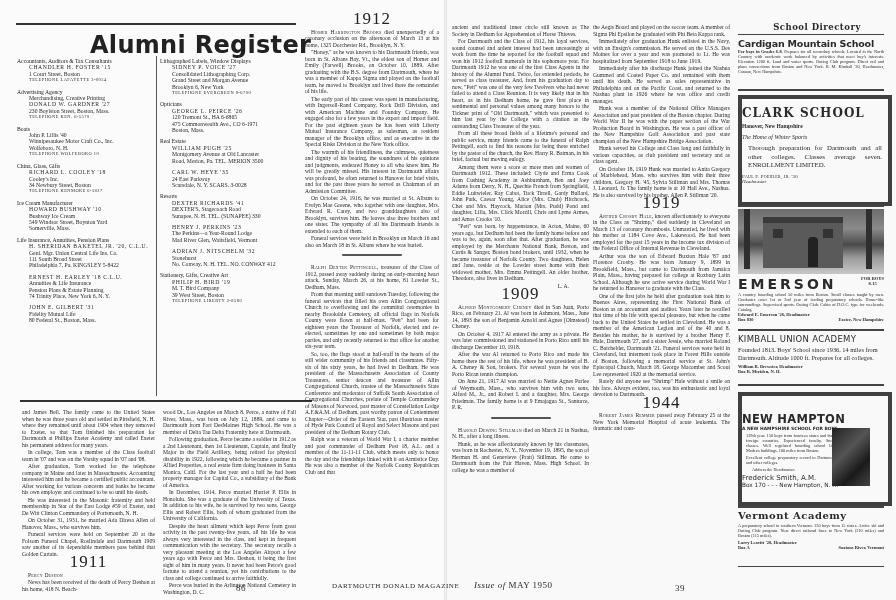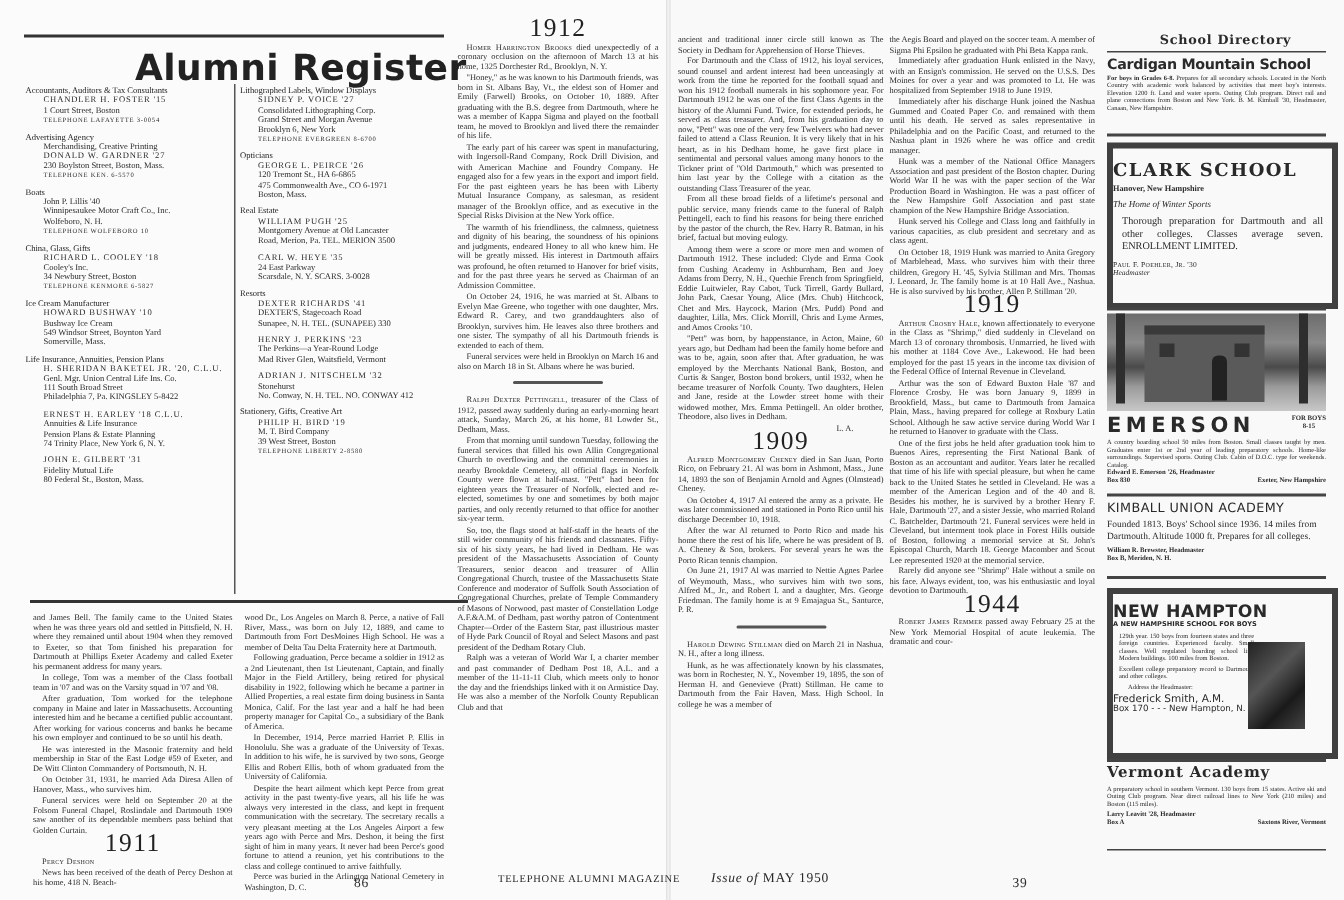--- a/index.html
+++ b/index.html
@@ -200,21 +200,21 @@
       <p>Funeral services were held in Brooklyn on March 16 and also on March 18 in St. Albans where he was buried.</p>
     </div>
   <div class="shortrule"></div>
   <p><span class="sc">Ralph Dexter Pettingell</span><span id="c2-first">, treasurer of the Class of 1912, passed away suddenly during an early-morning heart attack, Sunday, March 26, at his home, 81 Lowder St., Dedham, Mass.</span></p>
   <div id="col-c-paras2">
       <p>From that morning until sundown Tuesday, following the funeral services that filled his own Allin Congregational Church to overflowing and the committal ceremonies in nearby Brookdale Cemetery, all official flags in Norfolk County were flown at half-mast. "Pett" had been for eighteen years the Treasurer of Norfolk, elected and re-elected, sometimes by one and sometimes by both major parties, and only recently returned to that office for another six-year term.</p>
       <p>So, too, the flags stood at half-staff in the hearts of the still wider community of his friends and classmates. Fifty-six of his sixty years, he had lived in Dedham. He was president of the Massachusetts Association of County Treasurers, senior deacon and treasurer of Allin Congregational Church, trustee of the Massachusetts State Conference and moderator of Suffolk South Association of Congregational Churches, prelate of Temple Commandery of Masons of Norwood, past master of Constellation Lodge A.F.&amp;A.M. of Dedham, past worthy patron of Contentment Chapter—Order of the Eastern Star, past illustrious master of Hyde Park Council of Royal and Select Masons and past president of the Dedham Rotary Club.</p>
       <p>Ralph was a veteran of World War I, a charter member and past commander of Dedham Post 18, A.L. and a member of the 11-11-11 Club, which meets only to honor the day and the friendships linked with it on Armistice Day. He was also a member of the Norfolk County Republican Club and that</p>
     </div>
 </div>
-<div class="footer" style="left:318px;top:582px;">TELEPHONE ALUMNI MAGAZINE</div>
+<div class="footer" style="left:318px;top:582px;">DARTMOUTH DONALD MAGAZINE</div>
 
 <div class="col" style="left:452px;top:24px;width:137px;">
   <div id="col-d-paras">
       <p class="noind">ancient and traditional inner circle still known as The Society in Dedham for Apprehension of Horse Thieves.</p>
       <p>For Dartmouth and the Class of 1912, his loyal services, sound counsel and ardent interest had been unceasingly at work from the time he reported for the football squad and won his 1912 football numerals in his sophomore year. For Dartmouth 1912 he was one of the first Class Agents in the history of the Alumni Fund. Twice, for extended periods, he served as class treasurer. And, from his graduation day to now, "Pett" was one of the very few Twelvers who had never failed to attend a Class Reunion. It is very likely that in his heart, as in his Dedham home, he gave first place in sentimental and personal values among many honors to the Tickner print of "Old Dartmouth," which was presented to him last year by the College with a citation as the outstanding Class Treasurer of the year.</p>
       <p>From all these broad fields of a lifetime's personal and public service, many friends came to the funeral of Ralph Pettingell, each to find his reasons for being there enriched by the pastor of the church, the Rev. Harry R. Batman, in his brief, factual but moving eulogy.</p>
       <p>Among them were a score or more men and women of Dartmouth 1912. These included: Clyde and Erma Cook from Cushing Academy in Ashburnham, Ben and Joey Adams from Derry, N. H., Quechie French from Springfield, Eddie Luitwieler, Ray Cabot, Tuck Tirrell, Gardy Bullard, John Park, Caesar Young, Alice (Mrs. Chub) Hitchcock, Chet and Mrs. Haycock, Marion (Mrs. Pudd) Pond and daughter, Lilla, Mrs. Click Morrill, Chris and Lyme Armes, and Amos Crooks '10.</p>
       <p>"Pett" was born, by happenstance, in Acton, Maine, 60 years ago, but Dedham had been the family home before and was to be, again, soon after that. After graduation, he was employed by the Merchants National Bank, Boston, and Curtis &amp; Sanger, Boston bond brokers, until 1932, when he became treasurer of Norfolk County. Two daughters, Helen and Jane, reside at the Lowder street home with their widowed mother, Mrs. Emma Pettingell. An older brother, Theodore, also lives in Dedham.</p>
     </div>
   <p class="initials">L. A.</p>
@@ -303,21 +303,21 @@
 
 <div class="ad" style="top:334px;">
   <div class="t" style="font-family:'DejaVu Sans',sans-serif;font-size:8.5px;letter-spacing:.3px;">KIMBALL UNION ACADEMY</div>
   <div style="font-size:6.3px;line-height:8px;margin-top:2px;">Founded 1813. Boys' School since 1936. 14 miles from Dartmouth. Altitude 1000 ft. Prepares for all colleges.</div>
   <div class="t" style="font-size:4.5px;font-weight:bold;margin-top:2px;">William R. Brewster, Headmaster</div>
   <div class="t" style="font-size:4.5px;font-weight:bold;">Box B, Meriden, N. H.</div>
 </div>
 <div class="hrule" style="top:384px;"></div>
 
 <div class="ad adbox" style="top:392px;height:106px;">
-  <div class="t" style="font-family:'DejaVu Sans',sans-serif;font-weight:bold;font-size:11.5px;letter-spacing:.3px;margin-top:4px;">NEW HAMPTON</div>
+  <div class="t" style="font-family:'DejaVu Sans',sans-serif;font-weight:bold;font-size:11.5px;letter-spacing:.3px;margin-top:16px;">NEW HAMPTON</div>
   <div class="t" style="font-family:'DejaVu Sans',sans-serif;font-size:4.4px;font-weight:bold;">A NEW HAMPSHIRE SCHOOL FOR BOYS</div>
   <div class="small" style="width:90px;margin-left:4px;margin-top:2px;">129th year. 150 boys from fourteen states and three foreign countries. Experienced faculty. Small classes. Well regulated boarding school life. Modern buildings. 100 miles from Boston.</div>
   <div class="small" style="width:90px;margin-left:4px;margin-top:2px;">Excellent college preparatory record to Dartmouth and other colleges.</div>
   <div class="small" style="margin-left:10px;margin-top:2px;">Address the Headmaster:</div>
   <div class="t" style="font-family:'DejaVu Sans',sans-serif;font-size:7px;margin-top:2px;">Frederick Smith, A.M.</div>
   <div class="t" style="font-family:'DejaVu Sans',sans-serif;font-size:5.8px;">Box 170 - - - New Hampton, N. H.</div>
 </div>
 <div class="nh-portrait"></div>
 <div class="hrule" style="top:506px;"></div>
 

